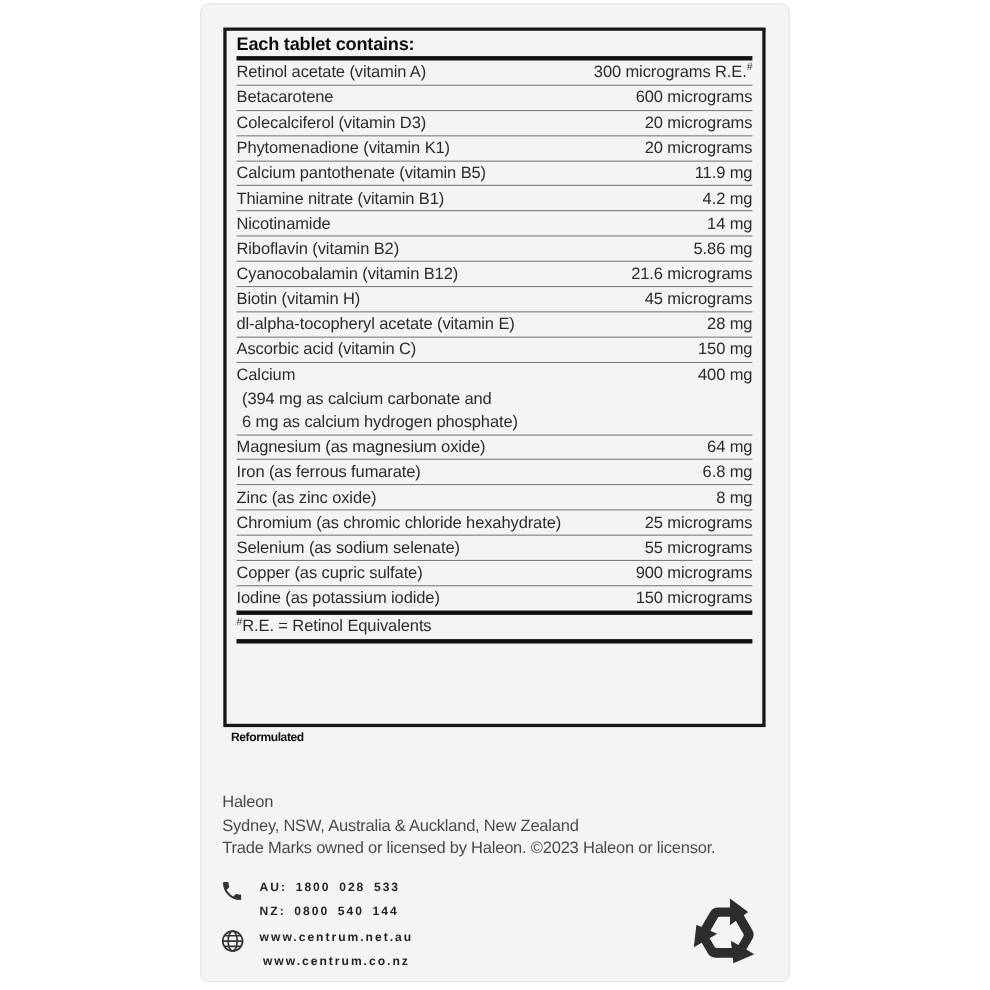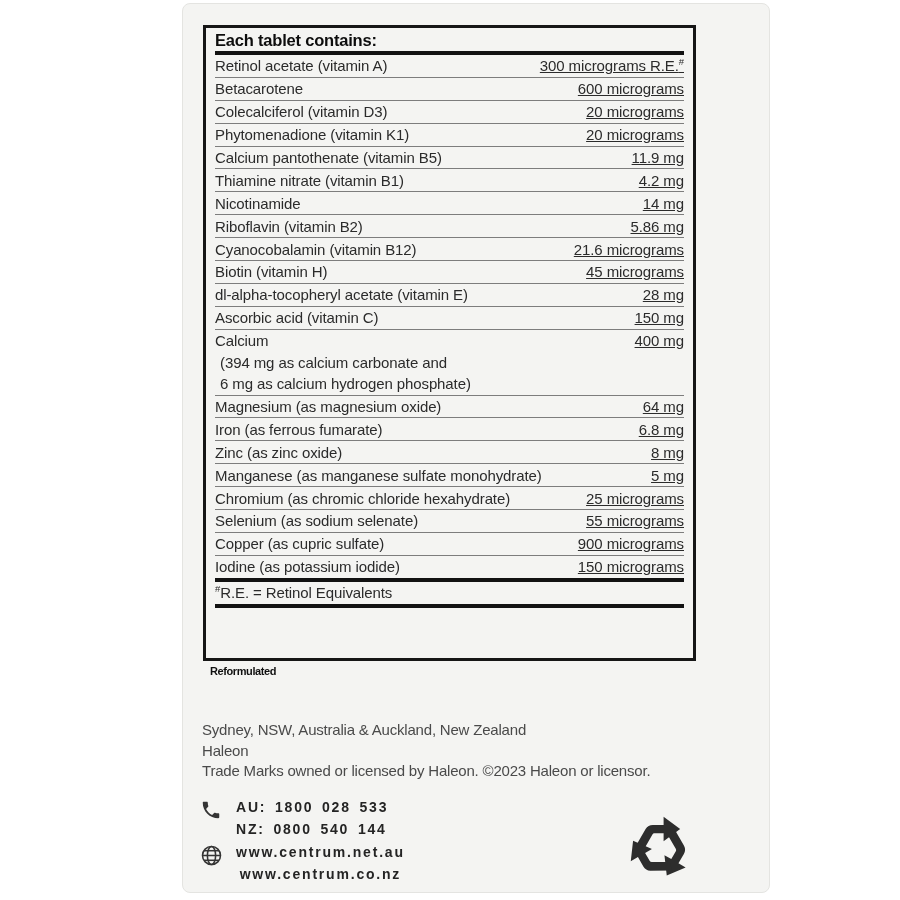--- a/index.html
+++ b/index.html
@@ -4,21 +4,21 @@
 <style>
   * { box-sizing: border-box; }
   html,body { margin:0; padding:0; }
   body {
     width:900px; height:900px; position:relative;
     background:#ffffff;
     font-family:"Liberation Sans","DejaVu Sans",sans-serif;
     -webkit-font-smoothing:antialiased;
   }
   .panel {
-    position:absolute; left:182px; top:3px; width:588px; height:890px;
+    position:absolute; left:182px; top:3px; width:536px; height:890px;
     background:#f4f4f2; border:1px solid #e4e4e1; border-radius:8px;
   }
   
   .table {
     position:absolute; left:20px; top:21px; width:493px; height:636px;
     border:3px solid #161616; padding:2px 9px 0 9px;
   }
   .t-header {
     height:20px; display:flex; align-items:center;
     font-size:16.5px; font-weight:bold; color:#0d0d0d; letter-spacing:-0.2px;
@@ -26,21 +26,21 @@
   .t-rule { height:4px; background:#121212; margin-top:1px; }
   .t-row { border-bottom:1px solid #7d7d7d; }
   .t-rows .t-row:last-child { border-bottom:none; }
   .t-line {
     display:flex; justify-content:space-between; align-items:center;
     height:21.9px;
   }
   .t-name, .t-value, .t-sub, .t-foot {
     font-size:15px; color:#2b2b2b; letter-spacing:-0.1px; white-space:nowrap;
   }
-  .t-value { text-align:center;text-decoration:underline; }
+  .t-value { text-align:center; }
   .t-sub { height:21.5px; display:flex; align-items:center; padding-left:5px;text-align:center; }
   sup.hash { font-size:9.5px; vertical-align:super; line-height:0; }
   .t-thick { height:4px; background:#121212; }
   .t-foot { height:22px; display:flex; align-items:center; }
   
   .reformulated {
     position:absolute; left:27px; top:661px;
     font-size:11px; font-weight:bold; color:#101010; letter-spacing:-0.4px;
   }
   .company {
@@ -50,21 +50,21 @@
   }
   .contact {
     position:absolute; left:17px; top:793px;
     color:#242424;
   }
   .c-group { display:flex; align-items:flex-start; }
   .c-group + .c-group { margin-top:2px;text-align:center; }
   .c-icon { width:36px; flex:0 0 36px; padding-top:2px; }
   .c-icon svg { display:block; }
   .c-lines div {
-    font-size:14px; font-weight:bold; line-height:21.5px;
+    font-size:11px; font-weight:bold; line-height:21.5px;
     letter-spacing:1.8px; word-spacing:3px; white-space:nowrap;
   }
   .recycle { position:absolute; left:440px; top:807px; }
   .recycle svg { display:block; }
 </style>
 </head>
 <body>
 
 <div class="panel">
 
@@ -161,26 +161,20 @@
         <div class="t-row">
           <div class="t-line">
             <span class="t-name">Iron (as ferrous fumarate)</span>
             <span class="t-value">6.8 mg</span>
           </div>
         </div>
         <div class="t-row">
           <div class="t-line">
             <span class="t-name">Zinc (as zinc oxide)</span>
             <span class="t-value">8 mg</span>
-          </div>
-        </div>
-        <div class="t-row">
-          <div class="t-line">
-            <span class="t-name">Manganese (as manganese sulfate monohydrate)</span>
-            <span class="t-value">5 mg</span>
           </div>
         </div>
         <div class="t-row">
           <div class="t-line">
             <span class="t-name">Chromium (as chromic chloride hexahydrate)</span>
             <span class="t-value">25 micrograms</span>
           </div>
         </div>
         <div class="t-row">
           <div class="t-line">
@@ -204,22 +198,22 @@
     <div class="t-thick"></div>
     <div class="t-foot">
       <span><sup class="hash">#</sup><span>R.E. = Retinol Equivalents</span></span>
     </div>
     <div class="t-thick"></div>
   </div>
 
   <div class="reformulated">Reformulated</div>
 
   <div class="company">
+    <div>Haleon</div>
     <div>Sydney, NSW, Australia &amp; Auckland, New Zealand</div>
-    <div>Haleon</div>
     <div>Trade Marks owned or licensed by Haleon. ©2023 Haleon or licensor.</div>
   </div>
 
   <div class="contact">
     <div class="c-group">
       <span class="c-icon">
         <svg width="22" height="22" viewBox="0 0 24 24">
           <path fill="#343434" d="M6.62 10.79c1.44 2.83 3.76 5.14 6.59 6.59l2.2-2.21c.27-.27.67-.36 1.02-.24 1.12.37 2.33.57 3.57.57.55 0 1 .45 1 1V20c0 .55-.45 1-1 1-9.39 0-17-7.61-17-17 0-.55.45-1 1-1h3.5c.55 0 1 .45 1 1 0 1.25.2 2.45.57 3.57.11.35.03.74-.25 1.02l-2.2 2.2z"></path>
         </svg>
       </span>

